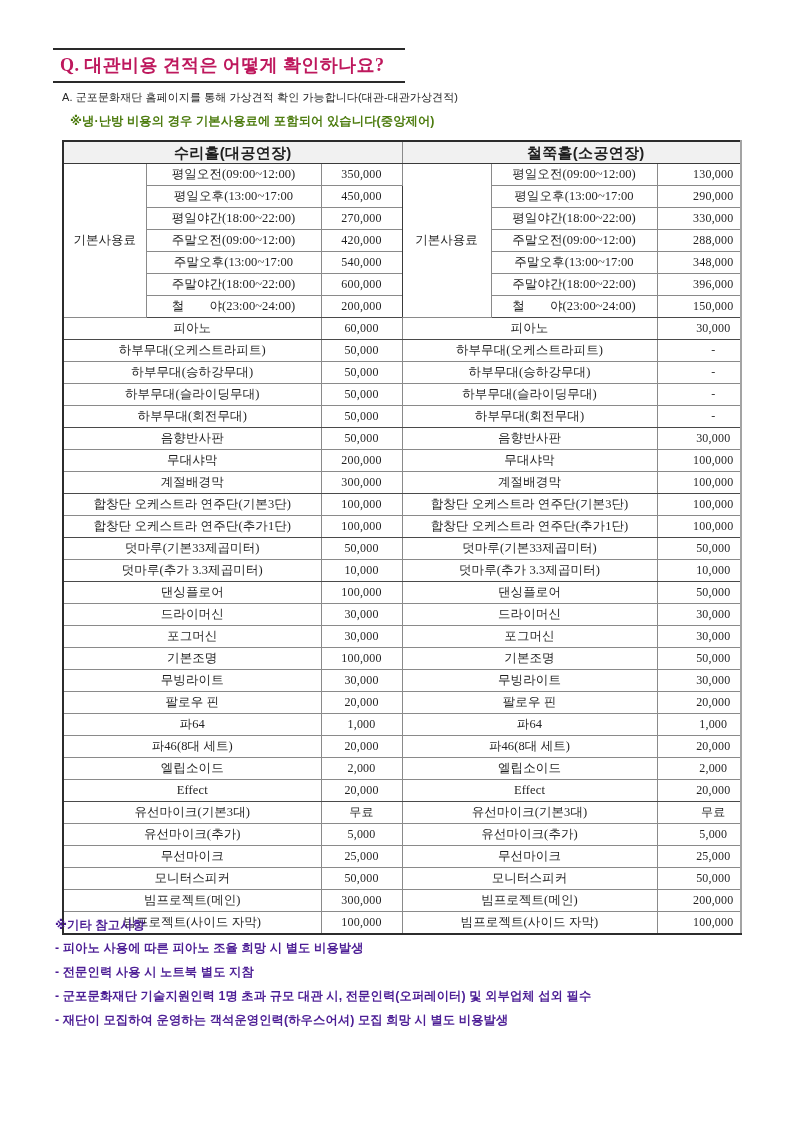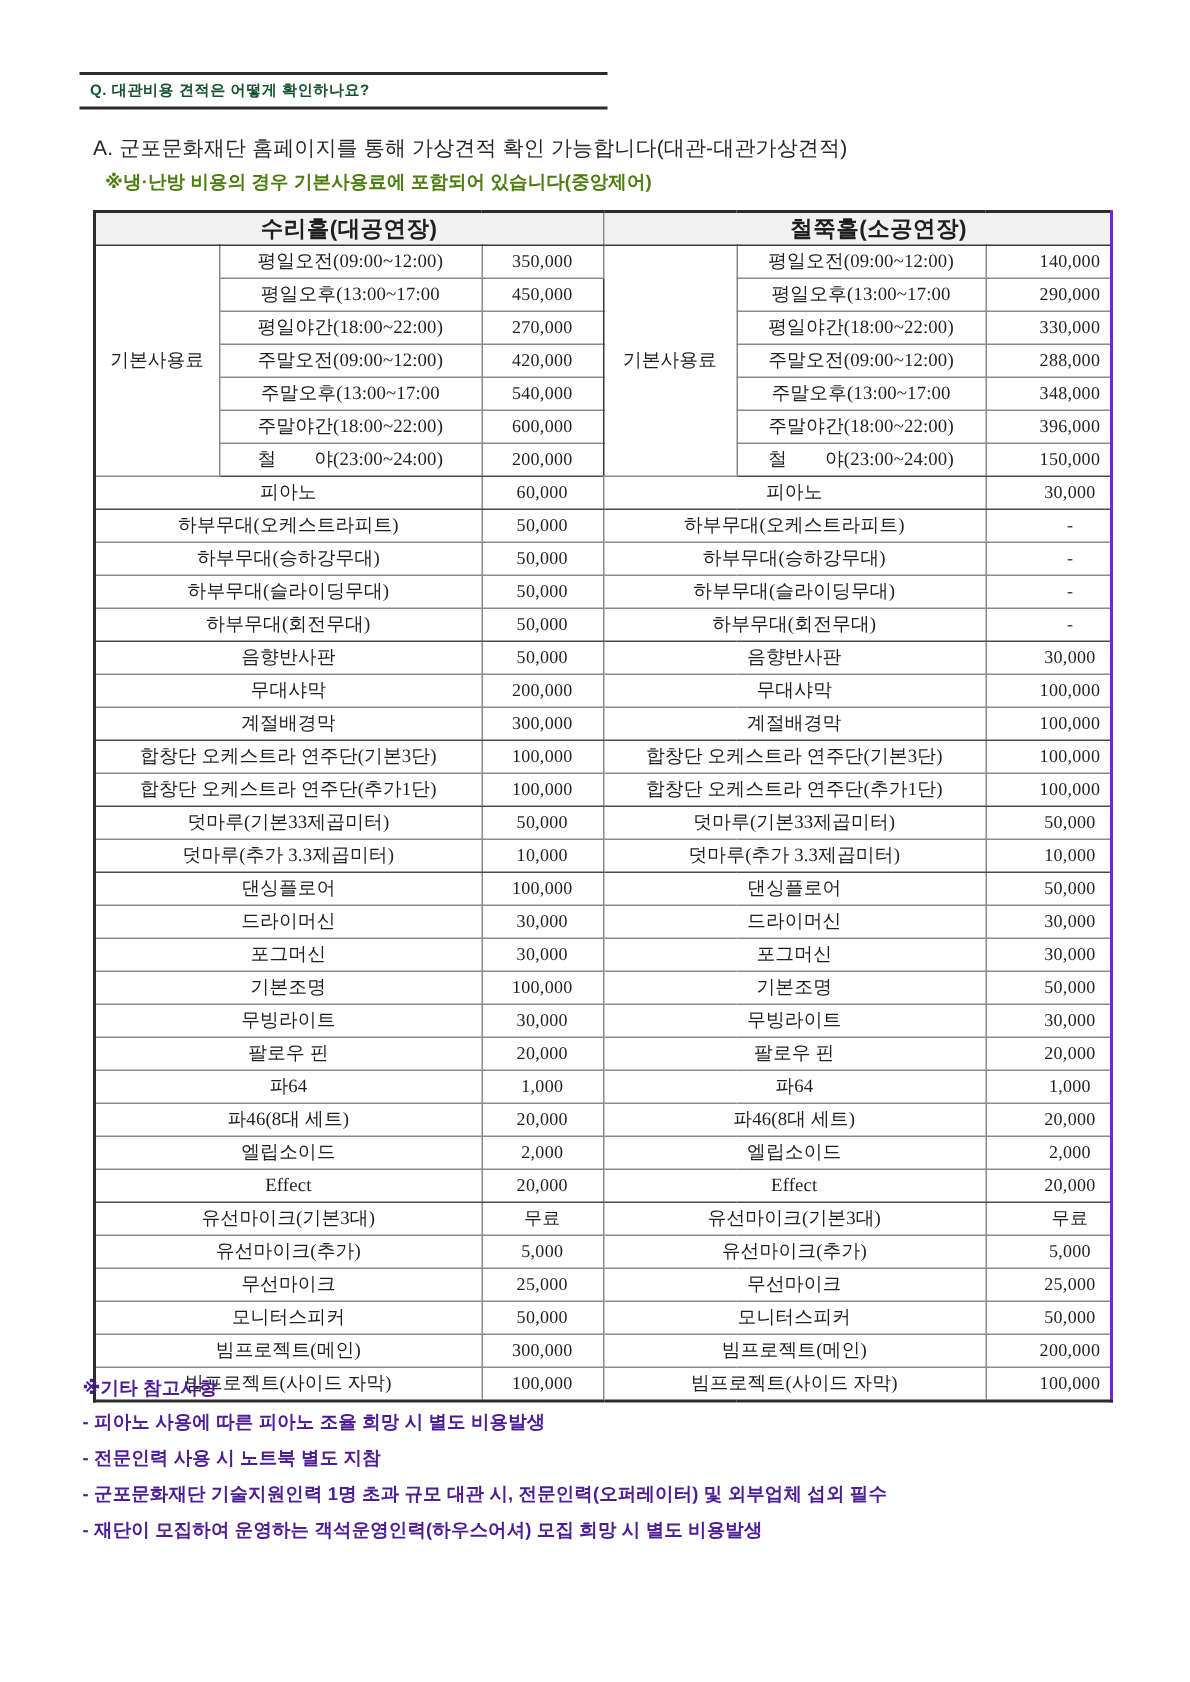--- a/index.html
+++ b/index.html
@@ -25,36 +25,36 @@
   .q-block {
     position: absolute;
     left: 53px;
     top: 48px;
     width: 352px;
     border-top: 2px solid #2a2a2a;
     border-bottom: 2px solid #2a2a2a;
     padding: 3px 0 4px 0;
   }
   .q-text {
-    font-family: Liberation Sans, sans-serif;
+    font-family: Liberation Serif, serif;
     font-weight: bold;
-    font-size: 10px;
+    font-size: 18px;
     letter-spacing: 0.4px;
-    color: #14532d;
+    color: #be185d;
     padding-left: 7px;
     white-space: nowrap;
   }
 
   
   .a-line {
     position: absolute;
     left: 62px;
     top: 90px;
     font-family: "Liberation Sans", "DejaVu Sans", sans-serif;
-    font-size: 14px;
+    font-size: 11px;
     letter-spacing: 0.1px;
     color: #262626;
     white-space: nowrap;
   }
   .note-line {
     position: absolute;
     left: 70px;
     top: 113px;
     font-family: "Liberation Sans", "DejaVu Sans", sans-serif;
     font-weight: bold;
@@ -80,21 +80,21 @@
     border: 1px solid #8a8a8a;
     padding: 0;
     height: 21px;
     line-height: 21px;
     text-align: center;
     vertical-align: middle;
     overflow: hidden;
     white-space: nowrap;
   }
   .fee-table .outer-l { border-left: 2px solid #2c2c2c; }
-  .fee-table .outer-r { border-right: 2px solid #6d28d9; padding-left: 29px; }
+  .fee-table .outer-r { border-right: 2px solid #a3a3a3; padding-left: 29px; }
 
   .hall-head {
     background: #f1f1f1;
     font-family: "Liberation Sans", "DejaVu Sans", sans-serif;
     font-weight: bold;
     font-size: 15px;
     height: 27px;
     line-height: 27px;
     border-top: 2px solid #2c2c2c !important;
     border-bottom: 1.5px solid #3a3a3a !important;
@@ -159,21 +159,21 @@
         <th class="hall-head mid-div outer-r" colspan="3">철쭉홀(소공연장)</th>
       </tr>
     </thead>
     <tbody id="tbody">
         <tr>
           <td class="base-label outer-l" rowspan="7">기본사용료</td>
           <td class="itm">평일오전(09:00~12:00)</td>
           <td class="amt">350,000</td>
           <td class="base-label mid-div" rowspan="7">기본사용료</td>
           <td class="itm">평일오전(09:00~12:00)</td>
-          <td class="amt outer-r">140,000</td>
+          <td class="amt outer-r">130,000</td>
         </tr>
         <tr>
           <td class="itm">평일오후(13:00~17:00</td>
           <td class="amt">450,000</td>
           <td class="itm">평일오후(13:00~17:00</td>
           <td class="amt outer-r">290,000</td>
         </tr>
         <tr>
           <td class="itm">평일야간(18:00~22:00)</td>
           <td class="amt">270,000</td>

